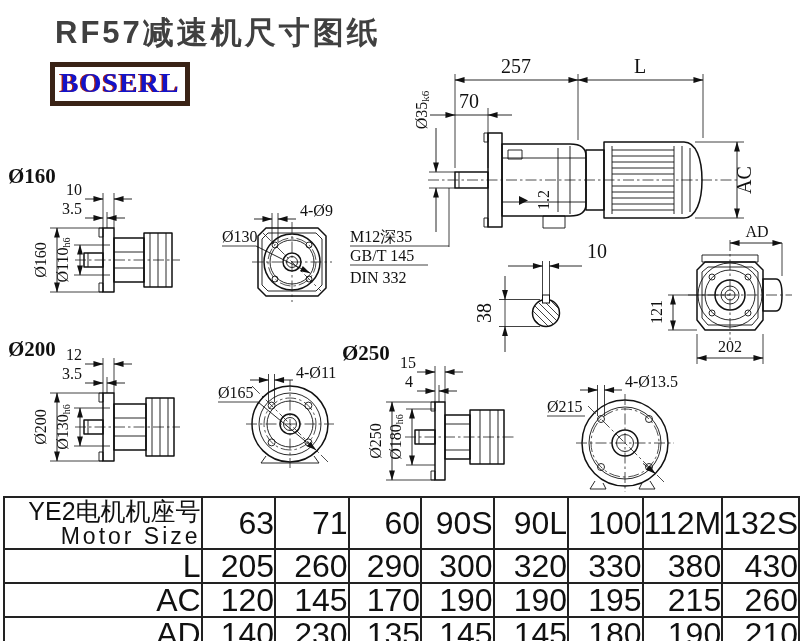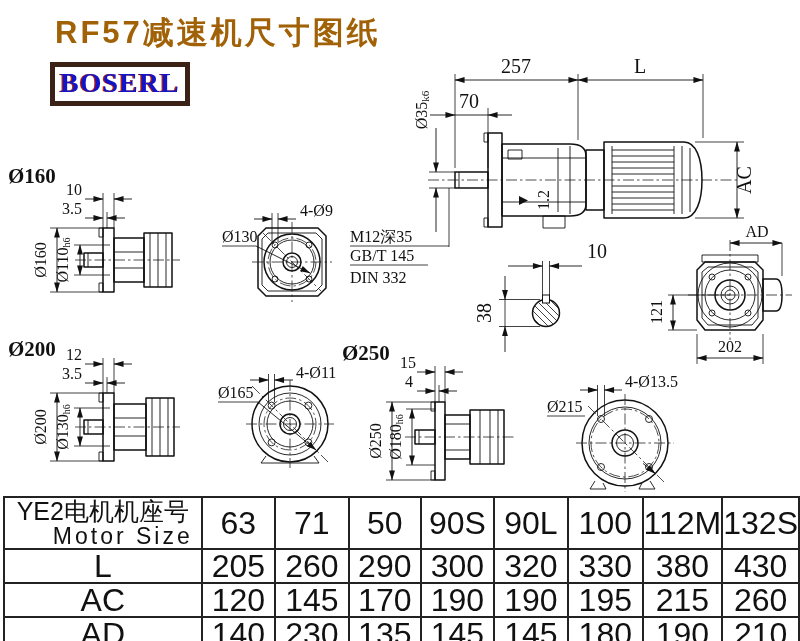--- a/index.html
+++ b/index.html
@@ -1,30 +1,30 @@
 <!DOCTYPE html>
 <html><head>
 <meta charset="utf-8">
 <style>
 html,body{margin:0;padding:0;}
 body{width:800px;height:641px;background:#fff;position:relative;font-family:"Liberation Sans",sans-serif;overflow:hidden;}
-.title{position:absolute;left:55px;top:12px;margin:0;font-size:31px;font-weight:bold;color:#a16207;letter-spacing:3px;font-family:"Liberation Sans",sans-serif;}
+.title{position:absolute;left:55px;top:12px;margin:0;font-size:31px;font-weight:bold;color:#404040;letter-spacing:3px;font-family:"Liberation Sans",sans-serif;}
 .logo{position:absolute;left:50px;top:62px;border:5px solid #3a2316;background:#fff;padding:0px 5px 2px 5px;}
 .logo span{font-family:"Liberation Serif",serif;font-weight:bold;font-size:28px;color:#1313c8;letter-spacing:1px;text-shadow:-1.2px 0 0 #bb2200;margin-top:32px;}
 svg.drawing{position:absolute;left:0;top:0;}
 .ol{fill:none;stroke:#111;stroke-width:1.5;stroke-linejoin:round;}
 .dl{fill:none;stroke:#111;stroke-width:0.9;stroke-linejoin:round;}
 .cl{fill:none;stroke:#222;stroke-width:0.8;stroke-dasharray:11 3 2.5 3;}
 .dim{fill:none;stroke:#111;stroke-width:0.9;}
 .ext{fill:none;stroke:#111;stroke-width:0.8;}
 text.d{font-family:"Liberation Serif",serif;font-size:16px;fill:#111;}
 text.dbig{font-family:"Liberation Serif",serif;font-size:20px;fill:#111;}
 text.lbl{font-family:"Liberation Serif",serif;font-weight:bold;font-size:21px;fill:#111;}
 .size-table{position:absolute;left:3px;top:496px;border-collapse:collapse;table-layout:fixed;}
-.size-table td,.size-table th{border:2px solid #222;text-align:center;vertical-align:middle;padding:0;font-weight:normal;color:#111;overflow:hidden;line-height:1;}
+.size-table td,.size-table th{border:2px solid #222;text-align:right;vertical-align:middle;padding:0;font-weight:normal;color:#111;overflow:hidden;line-height:1;}
 .num{font-size:32px;}
 .hdr-cn{font-size:25px;line-height:26px;}
 .hdr-en{font-size:23px;letter-spacing:3px;line-height:24px;padding-left:40px;}
 </style>
 </head>
 <body>
 
 <h1 class="title">RF57减速机尺寸图纸</h1>
 <div class="logo"><span>BOSERL</span></div>
 
@@ -353,21 +353,21 @@
       <col style="width:68px">
     </colgroup>
 <tbody>
 <tr style="height:52px">
   <th>
           <div class="hdr-cn">YE2电机机座号</div>
           <div class="hdr-en">Motor Size</div>
         </th>
   <th class="num">63</th>
   <th class="num">71</th>
-  <th class="num">50</th>
+  <th class="num">60</th>
   <th class="num">90S</th>
   <th class="num">90L</th>
   <th class="num">100</th>
   <th class="num">112M</th>
   <th class="num">132S</th>
 </tr>
 <tr style="height:28px">
   <td class="num">L</td>
   <td class="num">205</td>
   <td class="num">260</td>

